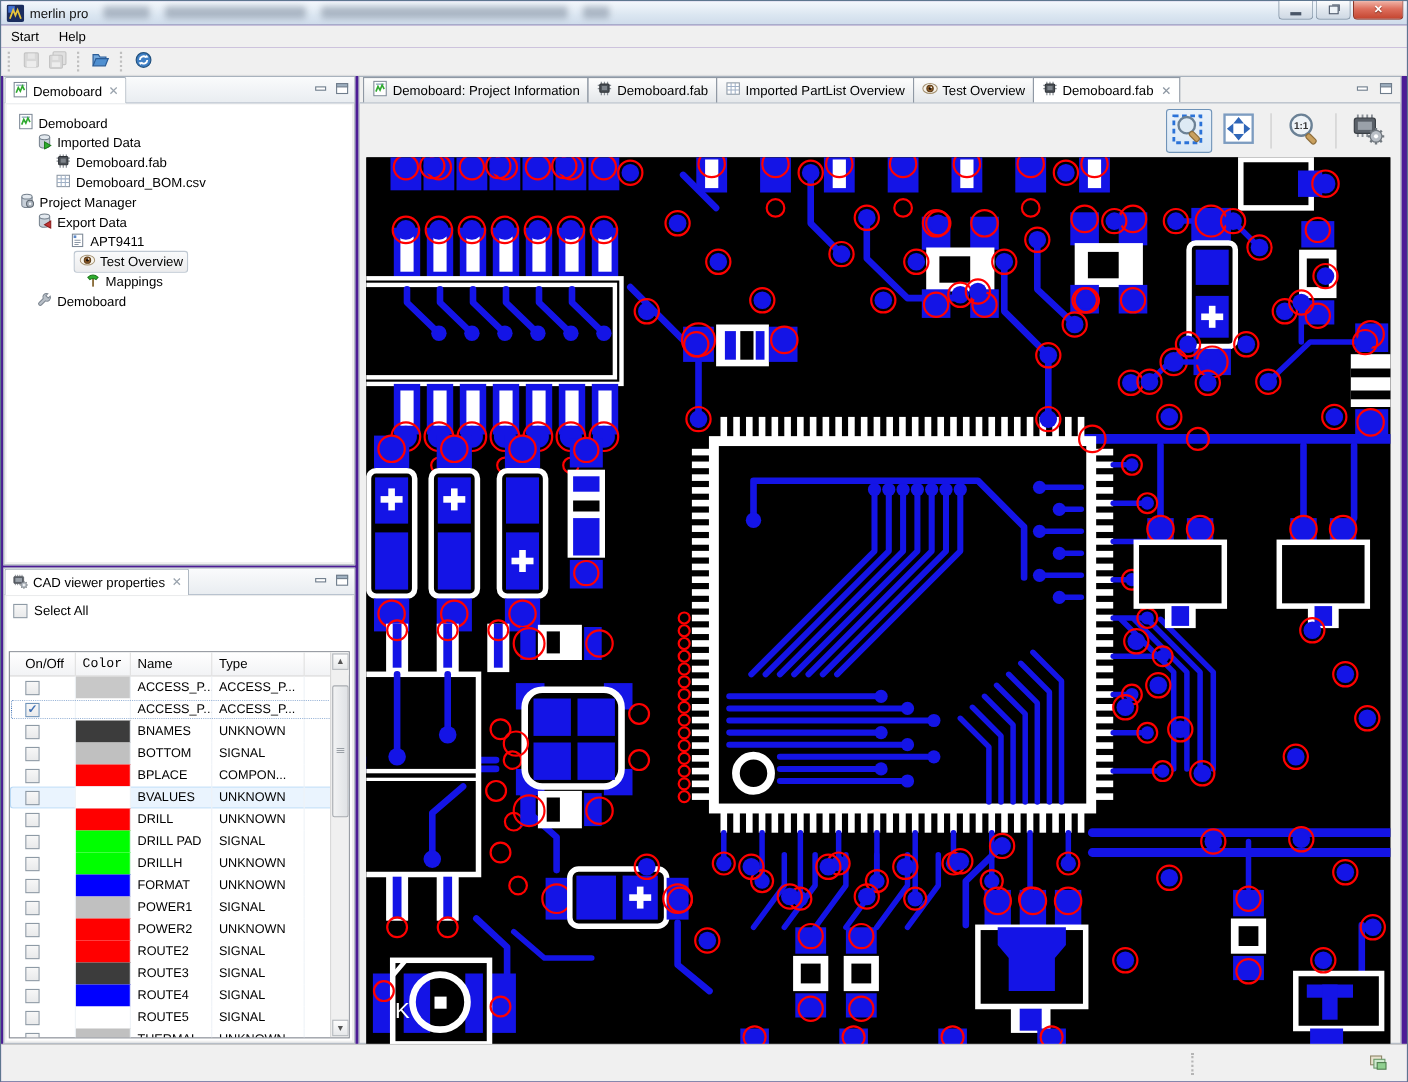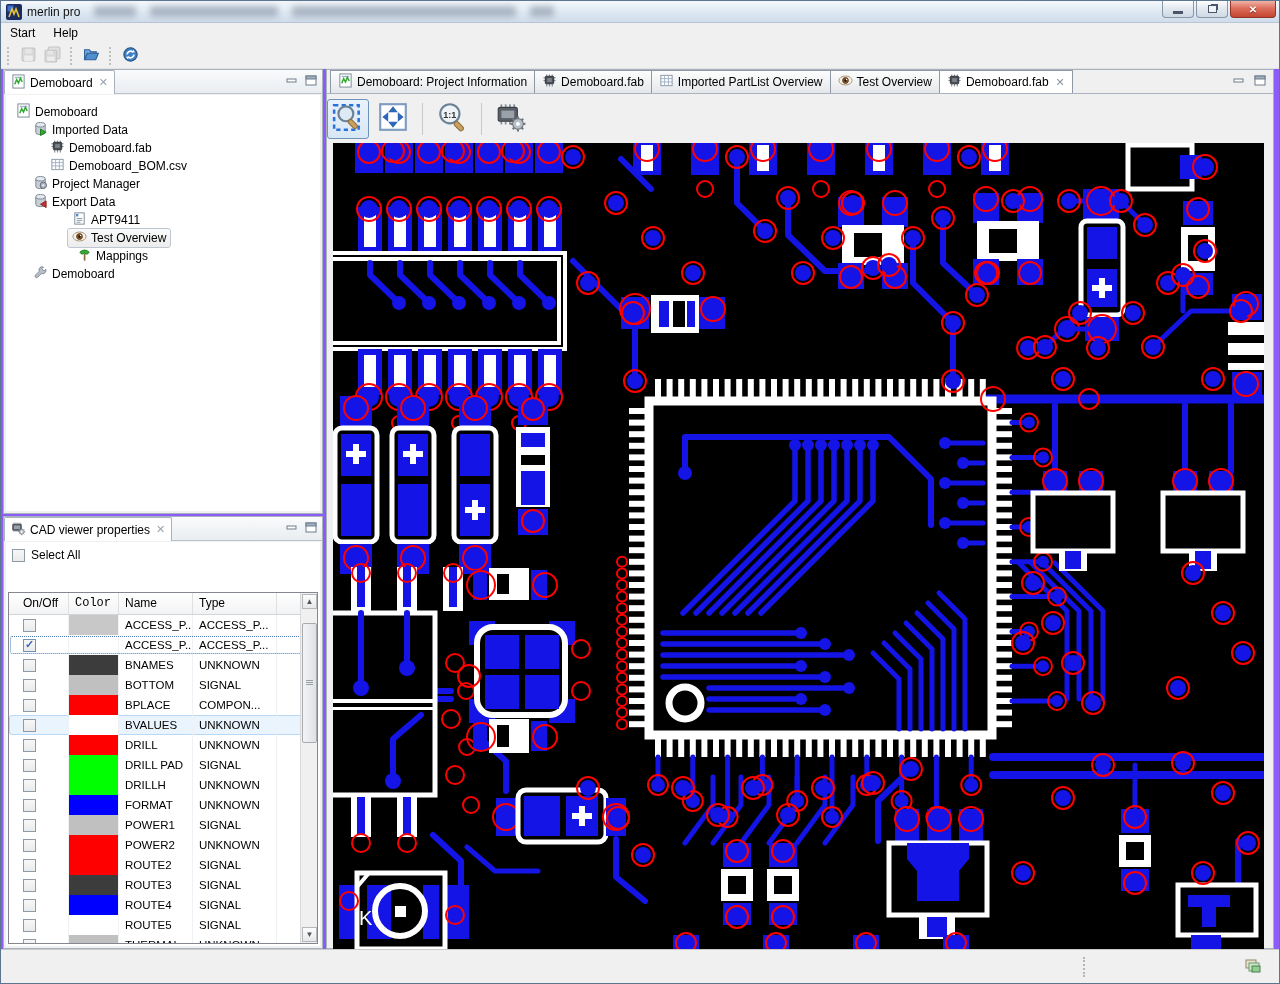--- a/index.html
+++ b/index.html
@@ -1,18 +1,18 @@
 <!DOCTYPE html>
 <html><head>
 <meta charset="utf-8">
 <style>
   * { margin:0; padding:0; box-sizing:border-box; }
   html,body { width:1280px; height:984px; overflow:hidden; }
   body { font-family:"Liberation Sans",sans-serif; font-size:12px; background:#c3d3e3; color:#000; }
-  .window { position:absolute; inset:0; border:1px solid #5d768f; background:#8b5cf6; }
+  .window { position:absolute; inset:0; border:1px solid #5d768f; background:#4c1d95; }
 
   
   .titlebar { position:absolute; left:0; top:0; width:100%; height:22px;
     background:linear-gradient(#f4f8fc,#dbe6f1 60%,#cfdcEB); border-bottom:1px solid #b9c6d4;
     display:flex; align-items:center; padding-left:5px; }
   .titlebar .appicon { width:16px; height:16px; margin-right:5px; }
   .title-text { font-size:12px; color:#111; white-space:nowrap; }
   .blurseg { display:inline-block; height:11px; background:#8f9bab; opacity:.65; filter:blur(3px); border-radius:2px; margin-left:14px; vertical-align:middle; }
   .winbtns { position:absolute; right:3px; top:0; display:flex; }
   .wbtn { width:32px; height:17px; border:1px solid #8797a8; border-top:none; border-radius:0 0 4px 4px;
@@ -75,21 +75,21 @@
   
   .editor { position:absolute; left:325px; top:68px; width:948px; height:880px; background:#f0f0f0; border:1px solid #a8b2bd; }
   .etabbar { position:absolute; left:0; top:0; right:0; height:24px; border-bottom:1px solid #aab4c0; display:flex; align-items:flex-end; padding-left:3px; background:#f0f0f0; }
   .etab { height:23px; display:flex; align-items:center; gap:4px; padding:0 7px; border:1px solid #8f98a4; border-bottom:none;
     background:linear-gradient(#fdfdfd,#e4e7ea); margin-right:-1px; white-space:nowrap; font-size:12px; }
   .etab.active { background:#fff; }
   .etab svg { width:15px; height:15px; }
   .etab .x { color:#8d97a2; font-size:11px; margin-left:3px; }
   .emm { position:absolute; right:6px; top:5px; display:flex; gap:8px; }
   .emm svg { width:13px; height:12px; }
-  .viewer-toolbar { position:absolute; left:0; top:25px; right:0; height:47px; display:flex; align-items:center; justify-content:flex-start; padding-right:8px; gap:3px; }
+  .viewer-toolbar { position:absolute; left:0; top:25px; right:0; height:47px; display:flex; align-items:center; justify-content:flex-end; padding-right:8px; gap:3px; }
   .vbtn { width:42px; height:40px; display:flex; align-items:center; justify-content:center; border-radius:3px; border:1px solid transparent; }
   .vbtn.pressed { border:1px solid #6f93b8; background:linear-gradient(#eaf2fa,#d8e7f5); }
   .vbtn svg { width:32px; height:32px; }
   .vsep { width:1px; height:32px; background:#c8c8c8; margin:0 5px; }
   .pcb-wrap { position:absolute; left:6px; top:73px; width:931px; height:807px; background:#000; }
 
   
   .statusbar { position:absolute; left:0; top:948px; width:100%; height:34px; background:#f0f0f0; border-top:1px solid #c9c9c9; }
   .sb-handle { position:absolute; left:1082px; top:7px; height:20px; border-left:2px dotted #b5b5b5; }
   .sb-icon { position:absolute; right:16px; top:8px; width:18px; height:18px; }
@@ -206,38 +206,38 @@
               </svg></span>
             <span>Demoboard.fab</span>
           </div>
           <div class="trow" style="padding-left: 44px;">
             <span><svg viewBox="0 0 16 16">
                 <rect x="2" y="2.5" width="12" height="11" fill="#fff" stroke="#8a95a2"></rect>
                 <path d="M2 6h12M2 9.5h12M6 2.5v11M10 2.5v11" stroke="#9fb0c6"></path>
               </svg></span>
             <span>Demoboard_BOM.csv</span>
           </div>
-          <div class="trow" style="padding-left: 27px;">
+          <div class="trow" style="padding-left: 11px;">
             <span><svg viewBox="0 0 16 16">
                 <path d="M3 4 v8 a5 2.5 0 0 0 10 0 v-8" fill="#c7cfd8" stroke="#77828e"></path>
                 <ellipse cx="8" cy="4" rx="5" ry="2.4" fill="#e3e9ef" stroke="#77828e"></ellipse>
                 <circle cx="11" cy="11" r="3.4" fill="#aab3bd" stroke="#5e6770"></circle>
                 <circle cx="11" cy="11" r="1.2" fill="#f2f5f8"></circle>
               </svg></span>
             <span>Project Manager</span>
           </div>
           <div class="trow" style="padding-left: 27px;">
             <span><svg viewBox="0 0 16 16">
                 <path d="M3 4 v8 a5 2.5 0 0 0 10 0 v-8" fill="#c7cfd8" stroke="#77828e"></path>
                 <ellipse cx="8" cy="4" rx="5" ry="2.4" fill="#e3e9ef" stroke="#77828e"></ellipse>
                 <path d="M14 8.5 l-6 3.5 6 3.5 z" fill="#c43232" stroke="#8a1f1f"></path>
               </svg></span>
             <span>Export Data</span>
           </div>
-          <div class="trow" style="padding-left: 66px;">
+          <div class="trow" style="padding-left: 44px; margin-left: 13px;">
             <span><svg viewBox="0 0 16 16">
                 <rect x="3" y="2" width="10" height="12" fill="#fff" stroke="#7a8694"></rect>
                 <rect x="4.2" y="3.2" width="2.6" height="2.6" fill="#5b87c7"></rect>
                 <path d="M5 8h6M5 10h6M5 12h4" stroke="#8b97a5"></path>
               </svg></span>
             <span>APT9411</span>
           </div>
           <div class="trow" style="padding-left: 61px;">
             <span class="tsel">
               <span><svg viewBox="0 0 16 16">

